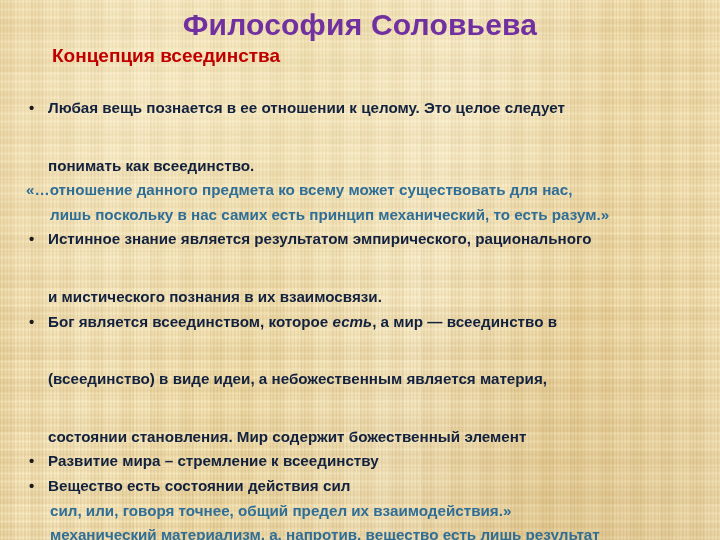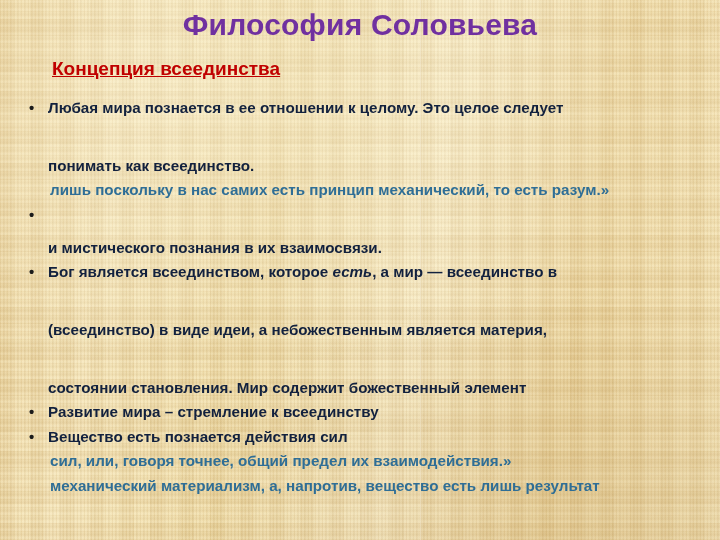--- a/index.html
+++ b/index.html
@@ -87,27 +87,26 @@
     font-weight: bold;
     color: #7030a0;
     letter-spacing: 0.2px;
     line-height: 38px;
     white-space: nowrap;
   }
 
   .slide-subtitle {
     position: absolute;
     left: 52px;
-    top: 57px;
+    top: 44px;
     font-size: 19px;
     font-weight: bold;
     color: #c00000;
     line-height: 24px;
     white-space: nowrap;
-    text-decoration: underline;
   }
 
   .body-block {
     position: absolute;
     left: 16px;
     top: 96px;
     width: 672px;
   }
 
   .line {
@@ -160,28 +159,29 @@
   <div class="wash"></div>
   <div class="seam s1"></div>
 
   <div class="content">
 
     <div class="slide-title">Философия Соловьева</div>
 
     <div class="slide-subtitle">Концепция всеединства</div>
 
     <div class="body-block" id="body-block">
-        <div class="line"><span class="bullet">•</span><span>Любая мира познается в ее отношении к целому. Это целое следует</span></div>
+        <div class="line"><span class="bullet">•</span><span>Любая вещь познается в ее отношении к целому. Это целое следует</span></div>
         <div class="line cont"><span>понимать как всеединство.</span></div>
+        <div class="quote first">«…отношение данного предмета ко всему может существовать для нас,</div>
         <div class="quote cont">лишь поскольку в нас самих есть принцип механический, то есть разум.»</div>
-        <div class="line"><span class="bullet">•</span></div>
+        <div class="line"><span class="bullet">•</span><span>Истинное знание является результатом эмпирического, рационального</span></div>
         <div class="line cont"><span>и мистического познания в их взаимосвязи.</span></div>
         <div class="line"><span class="bullet">•</span><span>Бог является всеединством, которое <em>есть</em>, а мир — всеединство в</span></div>
         <div class="line cont"><span>(всеединство) в виде идеи, а небожественным является материя,</span></div>
         <div class="line cont"><span>состоянии становления. Мир содержит божественный элемент</span></div>
         <div class="line"><span class="bullet">•</span><span>Развитие мира – стремление к всеединству</span></div>
-        <div class="line"><span class="bullet">•</span><span>Вещество есть познается действия сил</span></div>
+        <div class="line"><span class="bullet">•</span><span>Вещество есть состоянии действия сил</span></div>
         <div class="quote cont">сил, или, говоря точнее, общий предел их взаимодействия.»</div>
         <div class="quote cont">механический материализм, а, напротив, вещество есть лишь результат</div>
       </div>
 
   </div>
 </div>
 
 </body></html>

